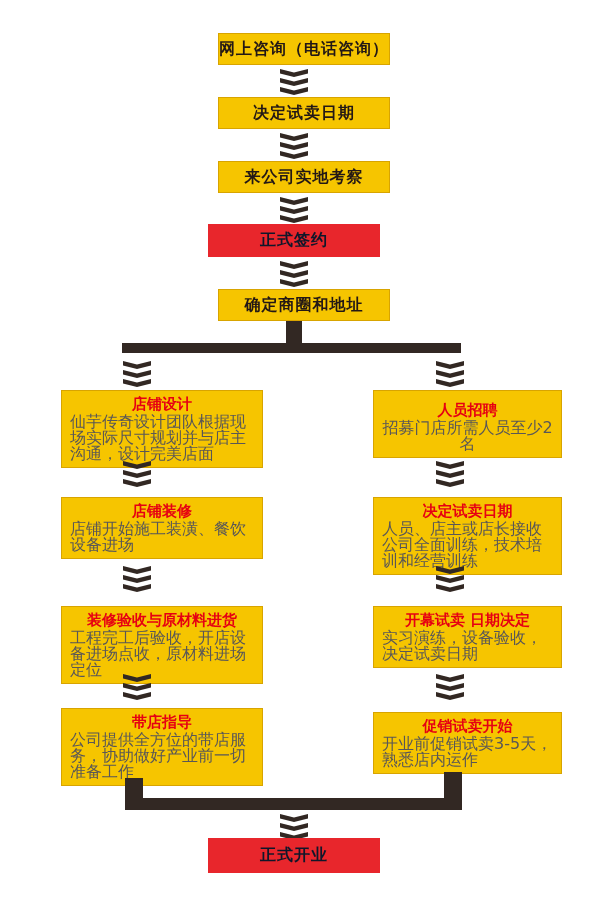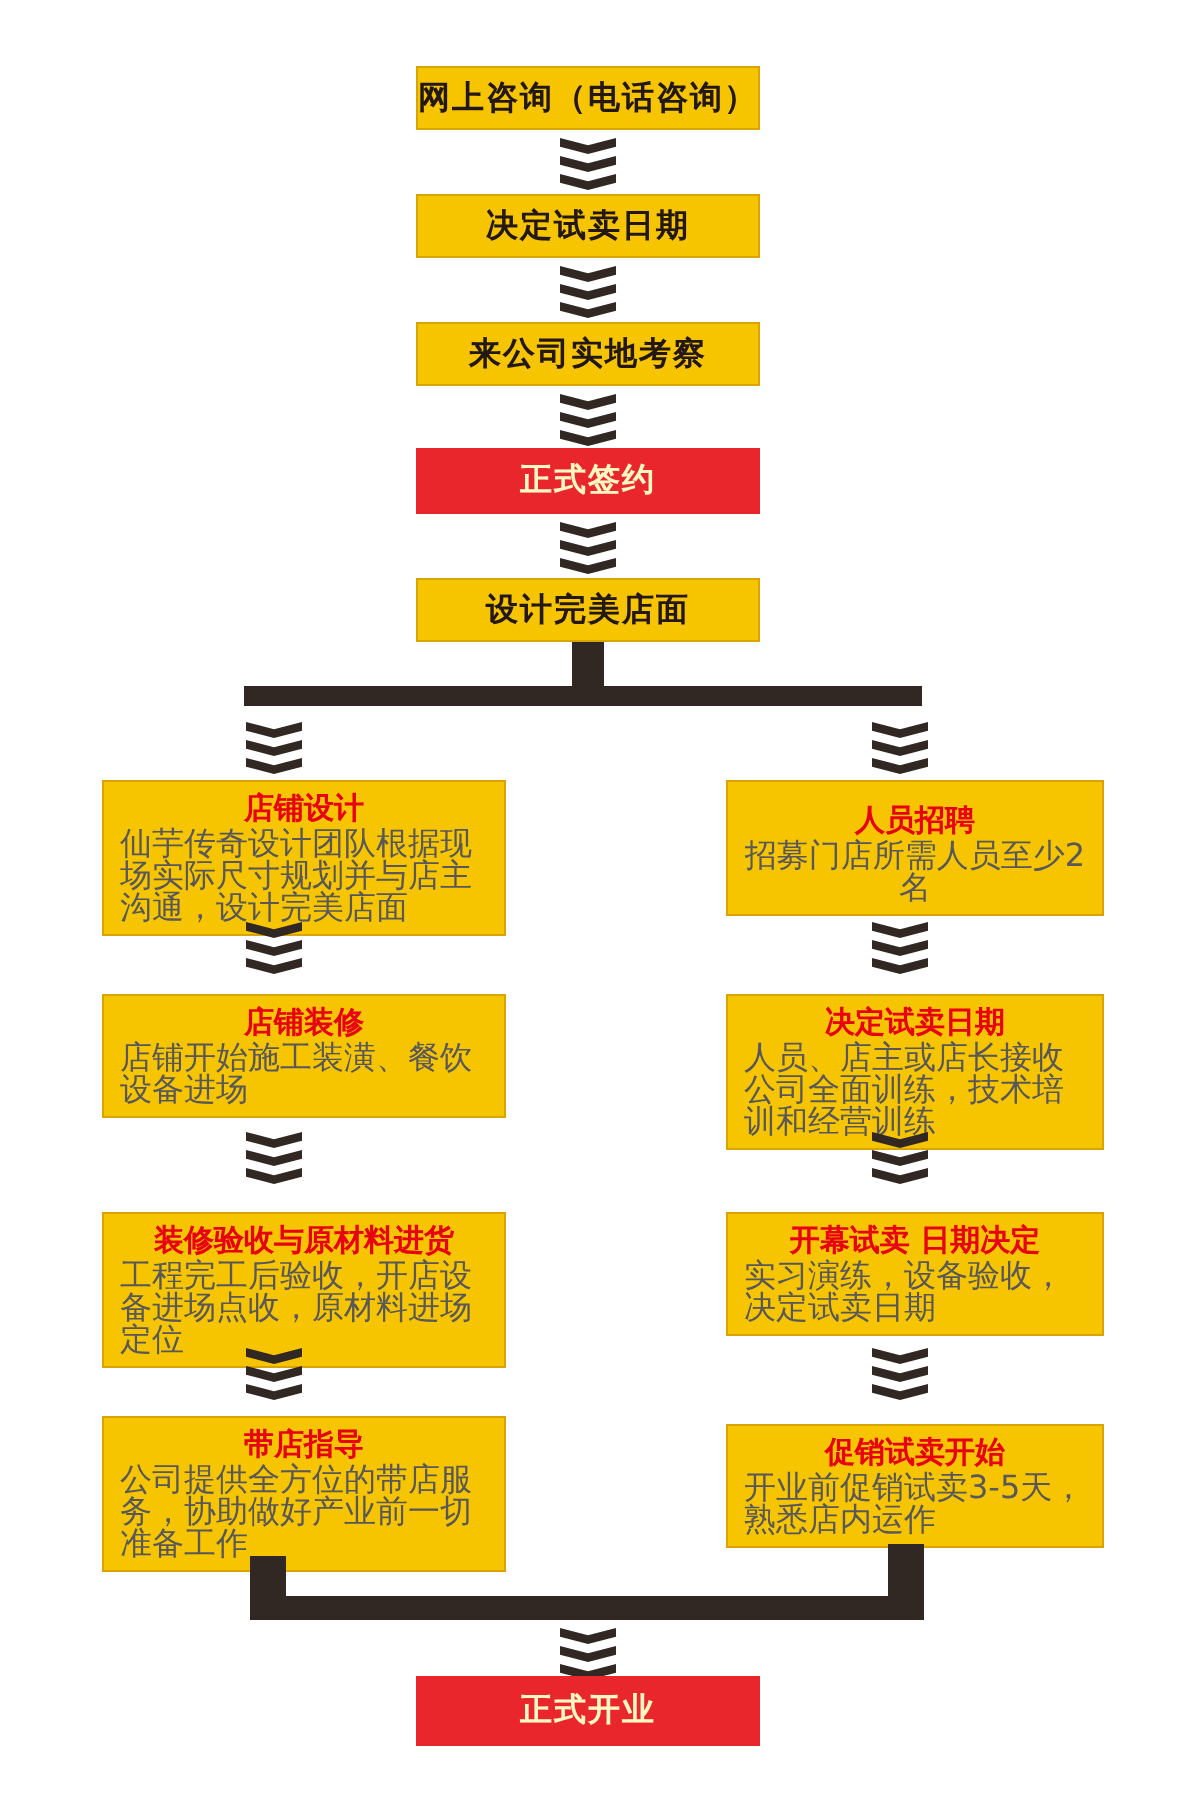--- a/index.html
+++ b/index.html
@@ -17,24 +17,25 @@
   }
   .step{
     left:208px;width:172px;height:32px;
     display:flex;align-items:center;justify-content:center;
     font-size:16px;font-weight:bold;letter-spacing:1px;
     color:var(--heading_text);
   }
   .yellow{
     background:var(--yellow);
     border:1px solid var(--yellow_border);
+    margin-left:10px;
   }
   .red{
     background:var(--red);
-    color:#fef9c3;
+    color:#0f172a;
     border:1px solid var(--red);
   }
   .branch{
     padding:4px 8px 5px 8px;
   }
   .branch .btitle{
     display:block;
     font-size:15px;font-weight:bold;
     color:var(--title_red);
     line-height:19px;
@@ -86,21 +87,21 @@
       <div class="chev"></div>
       <div class="chev"></div>
       <div class="chev"></div>
     </div>
   <div class="box step red" style="top:224px;height:33px">正式签约</div>
   <div class="chevrons" style="left:280px;top:261px">
       <div class="chev"></div>
       <div class="chev"></div>
       <div class="chev"></div>
     </div>
-  <div class="box step yellow" style="top:289px">设计完美店面</div>
+  <div class="box step yellow" style="top:289px">确定商圈和地址</div>
 
   <div class="connector" style="left:286px;top:321px;width:16px;height:24px"></div>
   <div class="connector" style="left:122px;top:343px;width:339px;height:10px"></div>
   <div class="chevrons" style="left:123px;top:361px">
       <div class="chev"></div>
       <div class="chev"></div>
       <div class="chev"></div>
     </div>
   <div class="chevrons" style="left:436px;top:361px">
       <div class="chev"></div>

